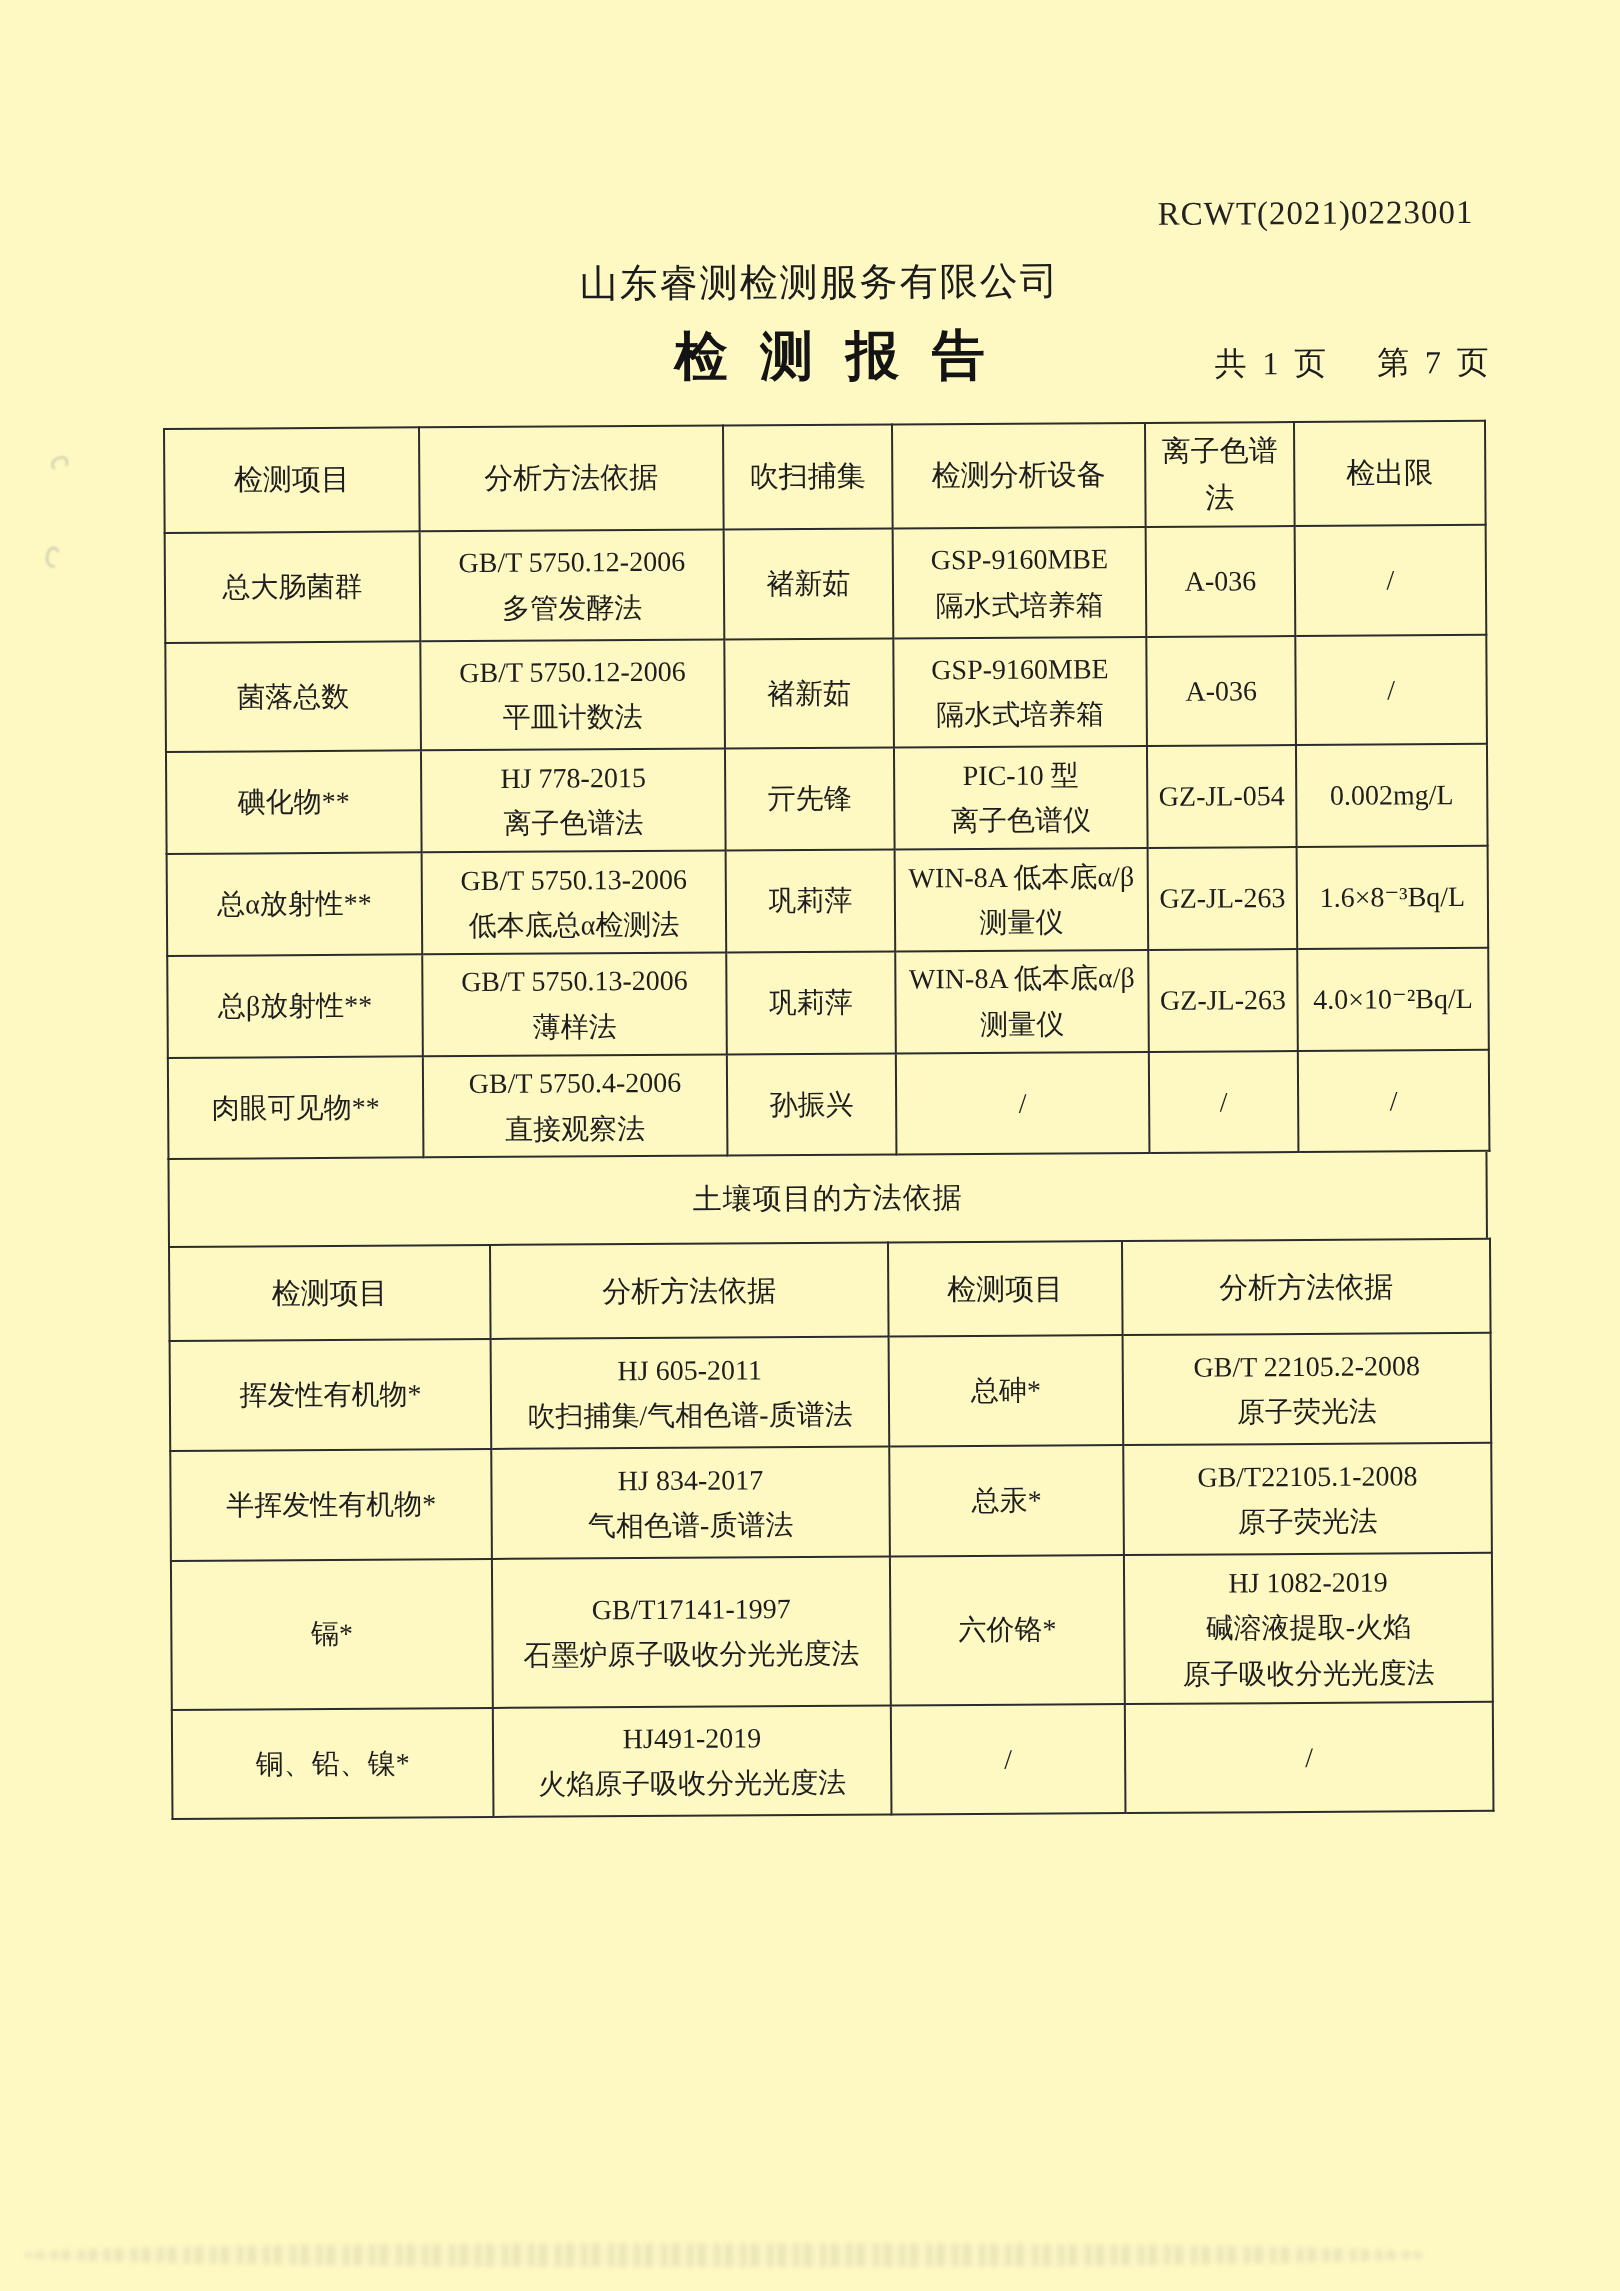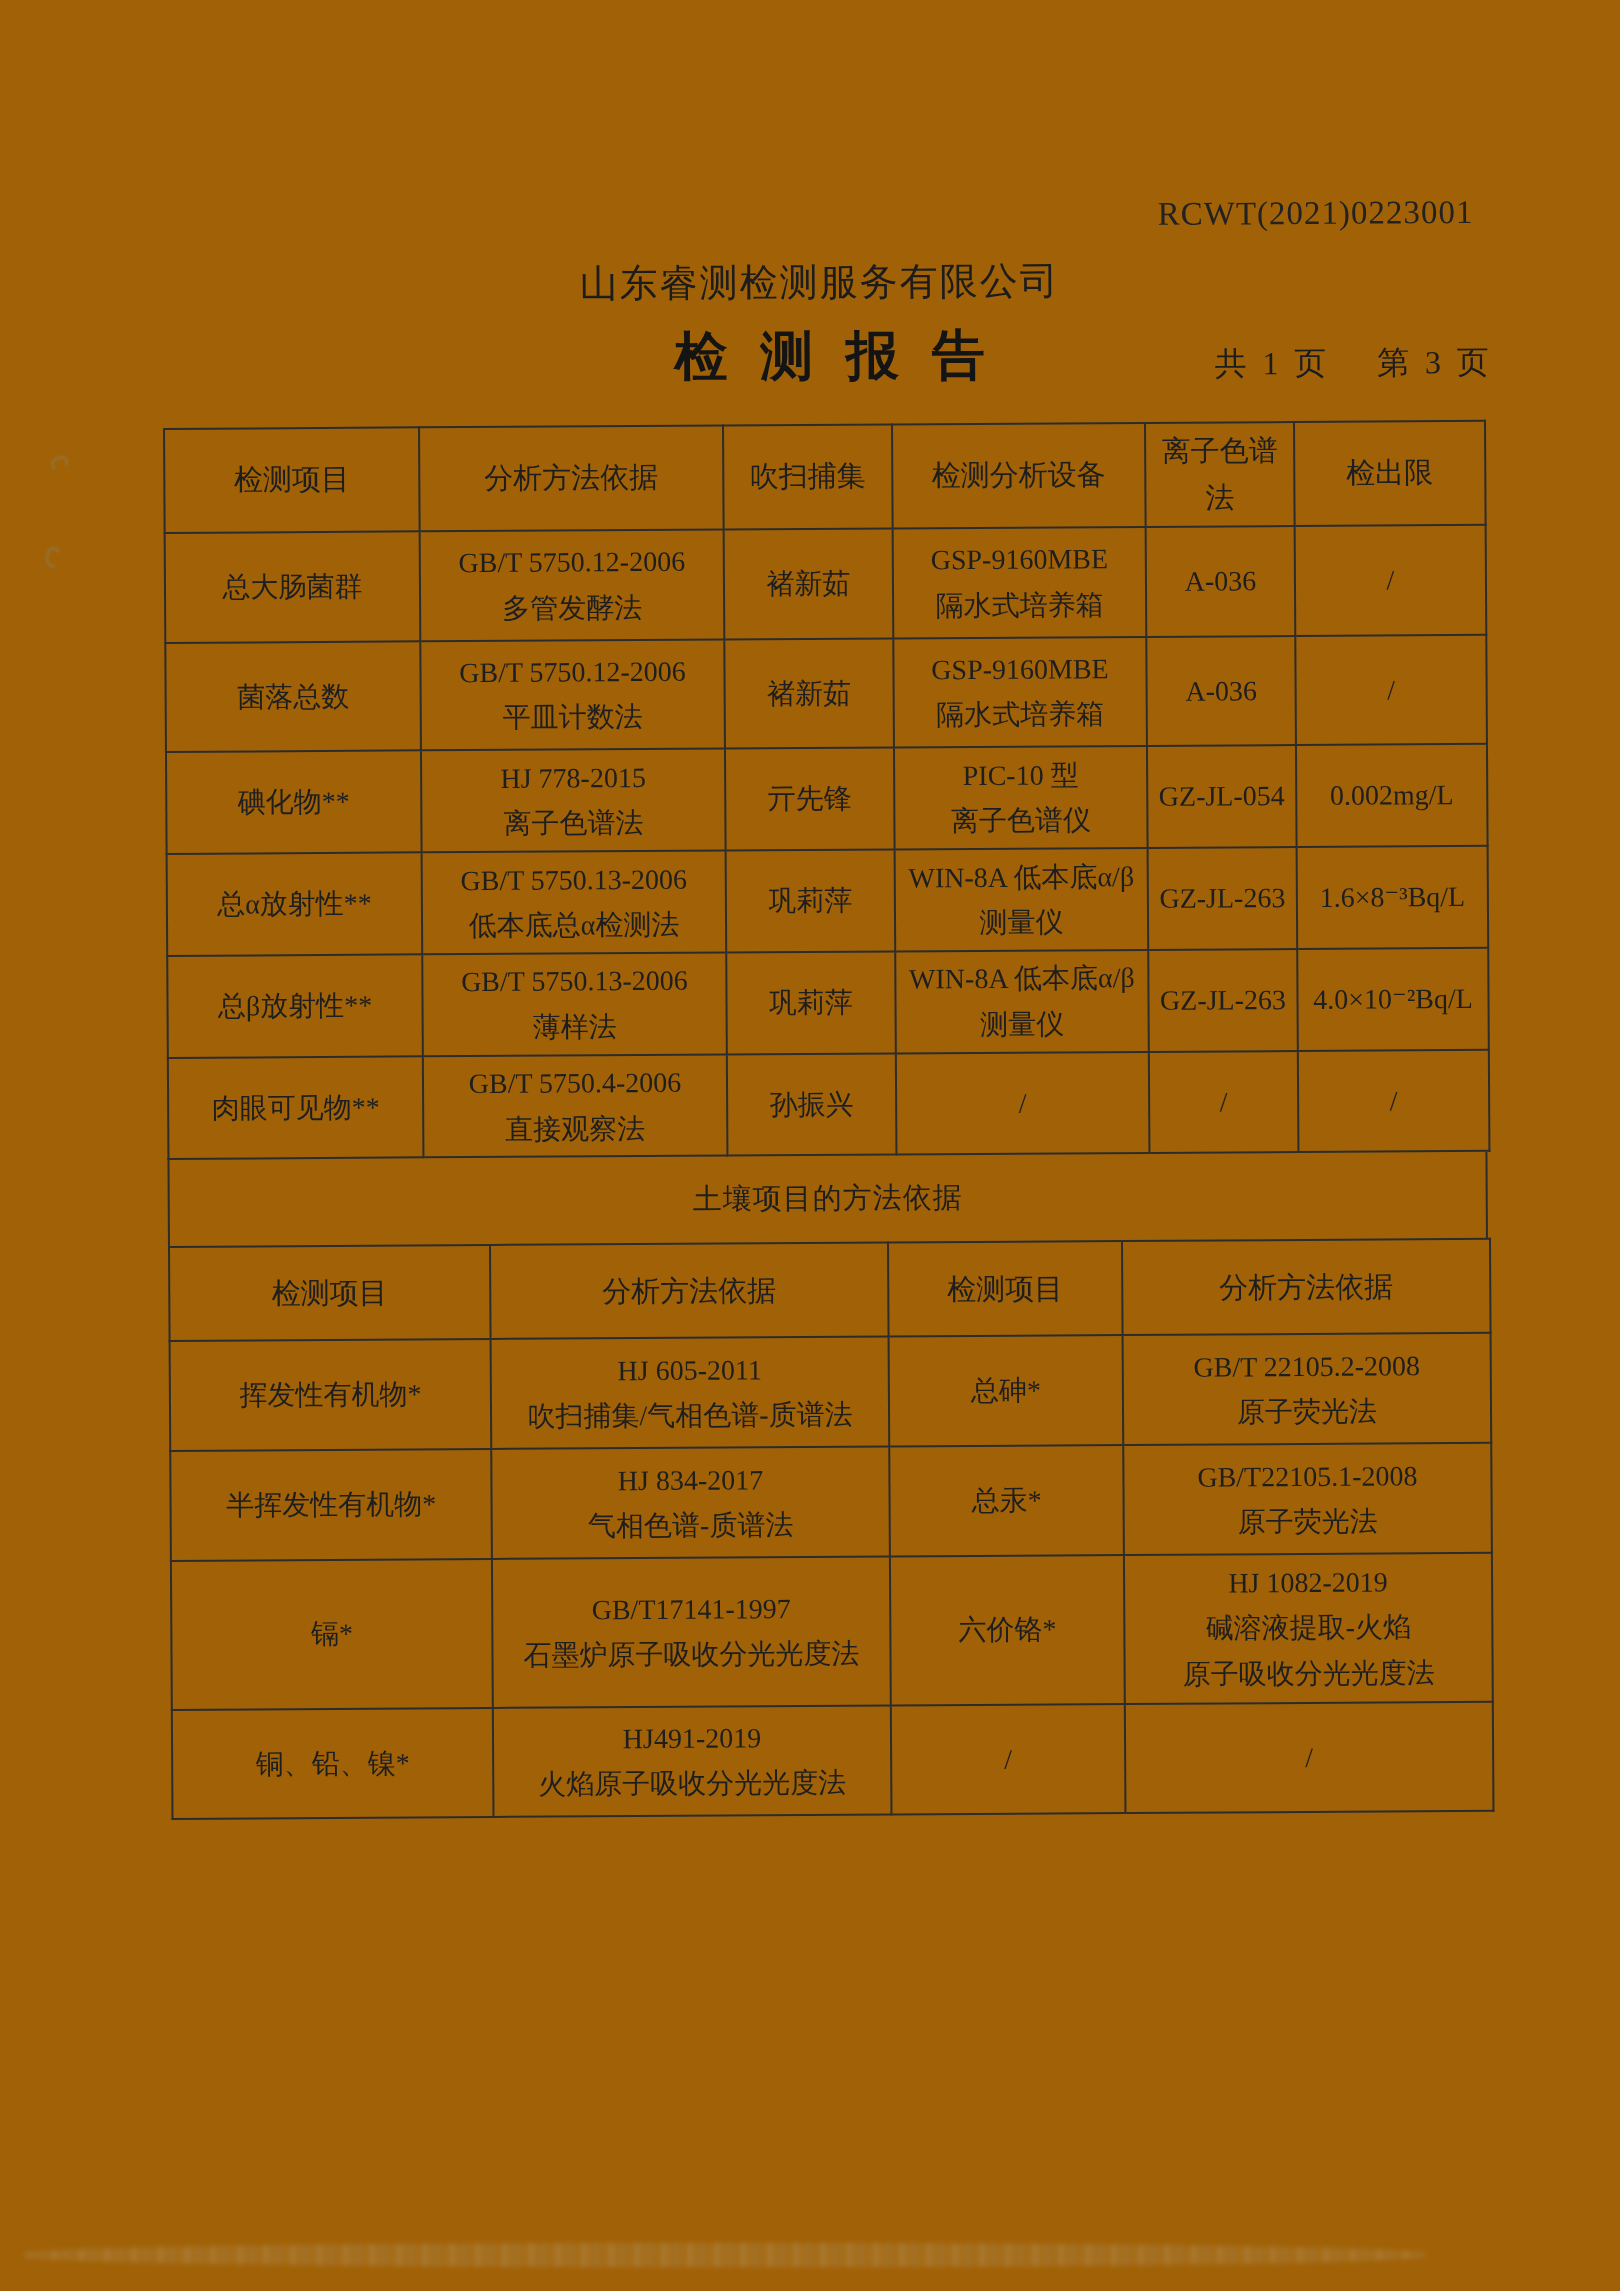--- a/index.html
+++ b/index.html
@@ -1,20 +1,20 @@
 <!DOCTYPE html>
 <html lang="zh"><head>
 <meta charset="utf-8">
 <title>检测报告</title>
 <style>
   html, body { margin:0; padding:0; background:#ffffff; }
   .sheet {
     position:relative;
     width:1620px; height:2292px;
-    background:#a16207;
+    background:#fef9c3;
     overflow:hidden;
     font-family:"Liberation Serif","DejaVu Serif",serif;
     color:#1e1e1e;
   }
   .content {
     position:absolute; inset:0;
     transform:rotate(-0.35deg);
     transform-origin:50% 40%;
   }
   .report-no {
@@ -91,21 +91,21 @@
 <body>
 
 <div class="sheet">
   <div class="content">
 
     <div class="report-no">RCWT(2021)0223001</div>
     <div class="company">山东睿测检测服务有限公司</div>
     <div class="title">检测报告</div>
     <div class="page-info">
       <span>共 1 页</span>
-      <span>第 3 页</span>
+      <span>第 7 页</span>
     </div>
 
     <div class="tables">
 
       <table class="t1">
         <colgroup>
           <col style="width:255px">
             <col style="width:304px">
             <col style="width:169px">
           <col style="width:253px">

